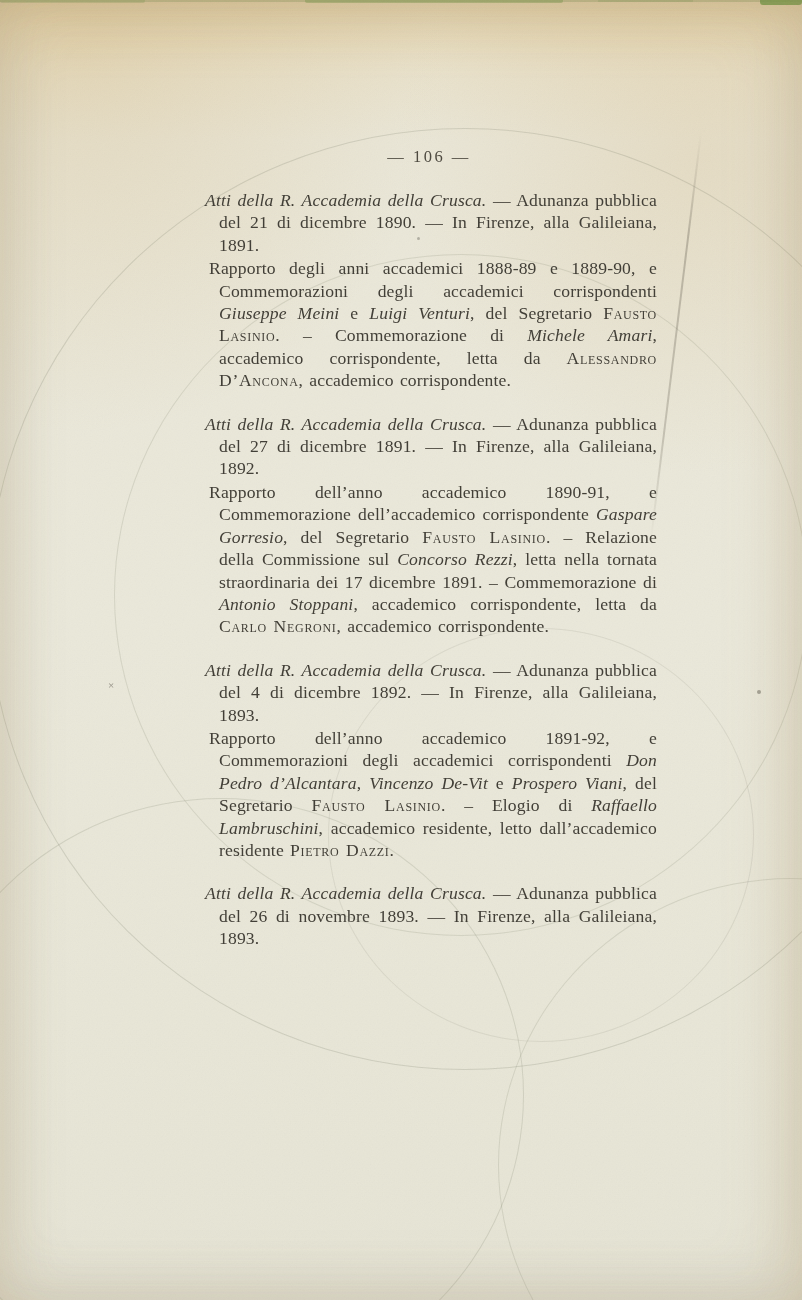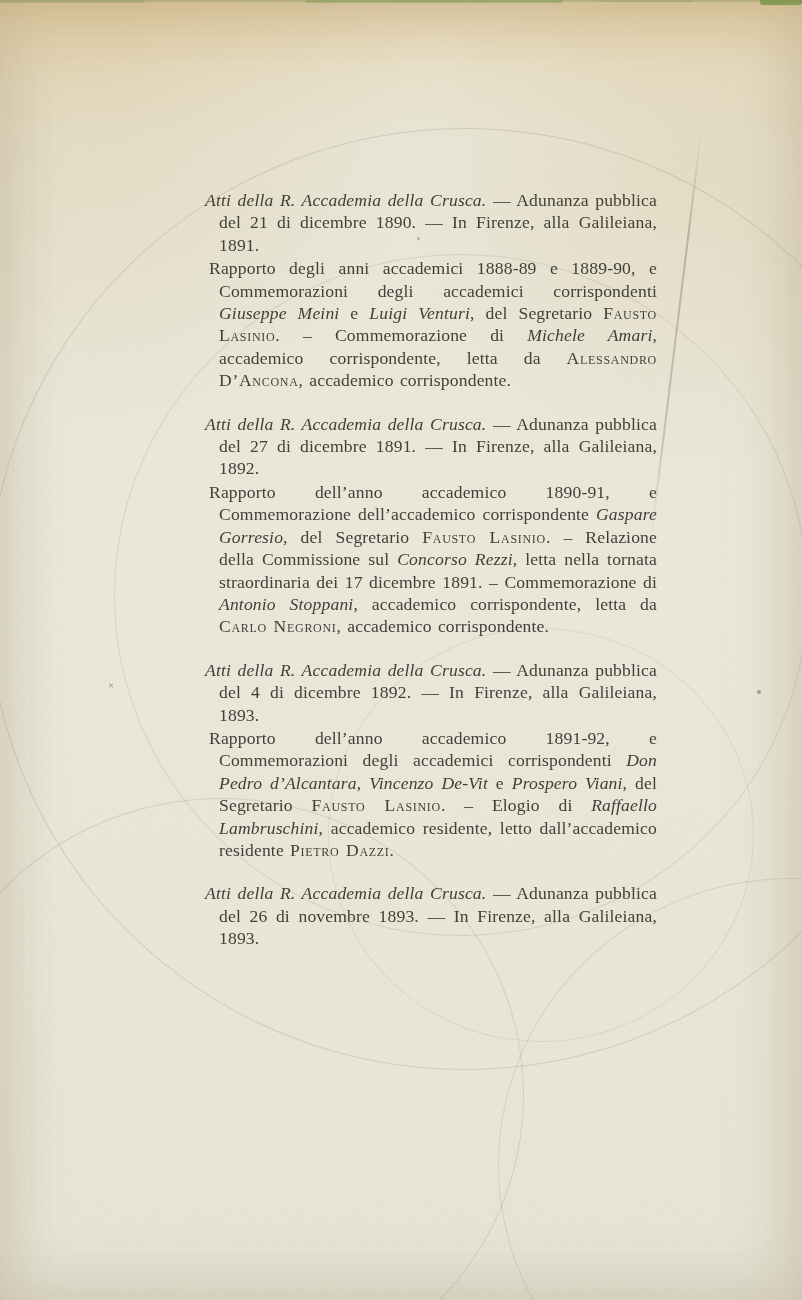--- a/index.html
+++ b/index.html
@@ -95,20 +95,21 @@
   <div class="stamp stamp-2"></div>
   <div class="stamp stamp-3"></div>
   <div class="stamp stamp-4"></div>
   <div class="stamp stamp-5"></div>
 
   <div class="scratch"></div>
   <div class="speck speck-x">×</div>
   <div class="speck speck-dot1"></div>
   <div class="speck speck-dot2"></div>
 
+  <div class="page-number">— 106 —</div>
 
   <main class="content">
       <p class="entry"><span class="seg-italic">Atti della R. Accademia della Crusca.</span><span class="seg-normal"> — Adunanza pubblica del 21 di dicembre 1890. — In Firenze, alla Galileiana, 1891.</span></p>
       <p class="rapport"><span class="seg-normal">Rapporto degli anni accademici 1888-89 e 1889-90, e Commemorazioni degli accademici corrispondenti </span><span class="seg-italic">Giuseppe Meini</span><span class="seg-normal"> e </span><span class="seg-italic">Luigi Venturi</span><span class="seg-normal">, del Segretario </span><span class="seg-smallcaps">Fausto Lasinio</span><span class="seg-normal">. – Commemorazione di </span><span class="seg-italic">Michele Amari</span><span class="seg-normal">, accademico corrispondente, letta da </span><span class="seg-smallcaps">Alessandro D’Ancona</span><span class="seg-normal">, accademico corrispondente.</span></p>
       <p class="entry"><span class="seg-italic">Atti della R. Accademia della Crusca.</span><span class="seg-normal"> — Adunanza pubblica del 27 di dicembre 1891. — In Firenze, alla Galileiana, 1892.</span></p>
       <p class="rapport"><span class="seg-normal">Rapporto dell’anno accademico 1890-91, e Commemorazione dell’accademico corrispondente </span><span class="seg-italic">Gaspare Gorresio</span><span class="seg-normal">, del Segretario </span><span class="seg-smallcaps">Fausto Lasinio</span><span class="seg-normal">. – Relazione della Commissione sul </span><span class="seg-italic">Concorso Rezzi</span><span class="seg-normal">, letta nella tornata straordinaria dei 17 dicembre 1891. – Commemorazione di </span><span class="seg-italic">Antonio Stoppani</span><span class="seg-normal">, accademico corrispondente, letta da </span><span class="seg-smallcaps">Carlo Negroni</span><span class="seg-normal">, accademico corrispondente.</span></p>
       <p class="entry"><span class="seg-italic">Atti della R. Accademia della Crusca.</span><span class="seg-normal"> — Adunanza pubblica del 4 di dicembre 1892. — In Firenze, alla Galileiana, 1893.</span></p>
       <p class="rapport"><span class="seg-normal">Rapporto dell’anno accademico 1891-92, e Commemorazioni degli accademici corrispondenti </span><span class="seg-italic">Don Pedro d’Alcantara</span><span class="seg-normal">, </span><span class="seg-italic">Vincenzo De-Vit</span><span class="seg-normal"> e </span><span class="seg-italic">Prospero Viani</span><span class="seg-normal">, del Segretario </span><span class="seg-smallcaps">Fausto Lasinio</span><span class="seg-normal">. – Elogio di </span><span class="seg-italic">Raffaello Lambruschini</span><span class="seg-normal">, accademico residente, letto dall’accademico residente </span><span class="seg-smallcaps">Pietro Dazzi</span><span class="seg-normal">.</span></p>
       <p class="entry"><span class="seg-italic">Atti della R. Accademia della Crusca.</span><span class="seg-normal"> — Adunanza pubblica del 26 di novembre 1893. — In Firenze, alla Galileiana, 1893.</span></p>
     </main>

